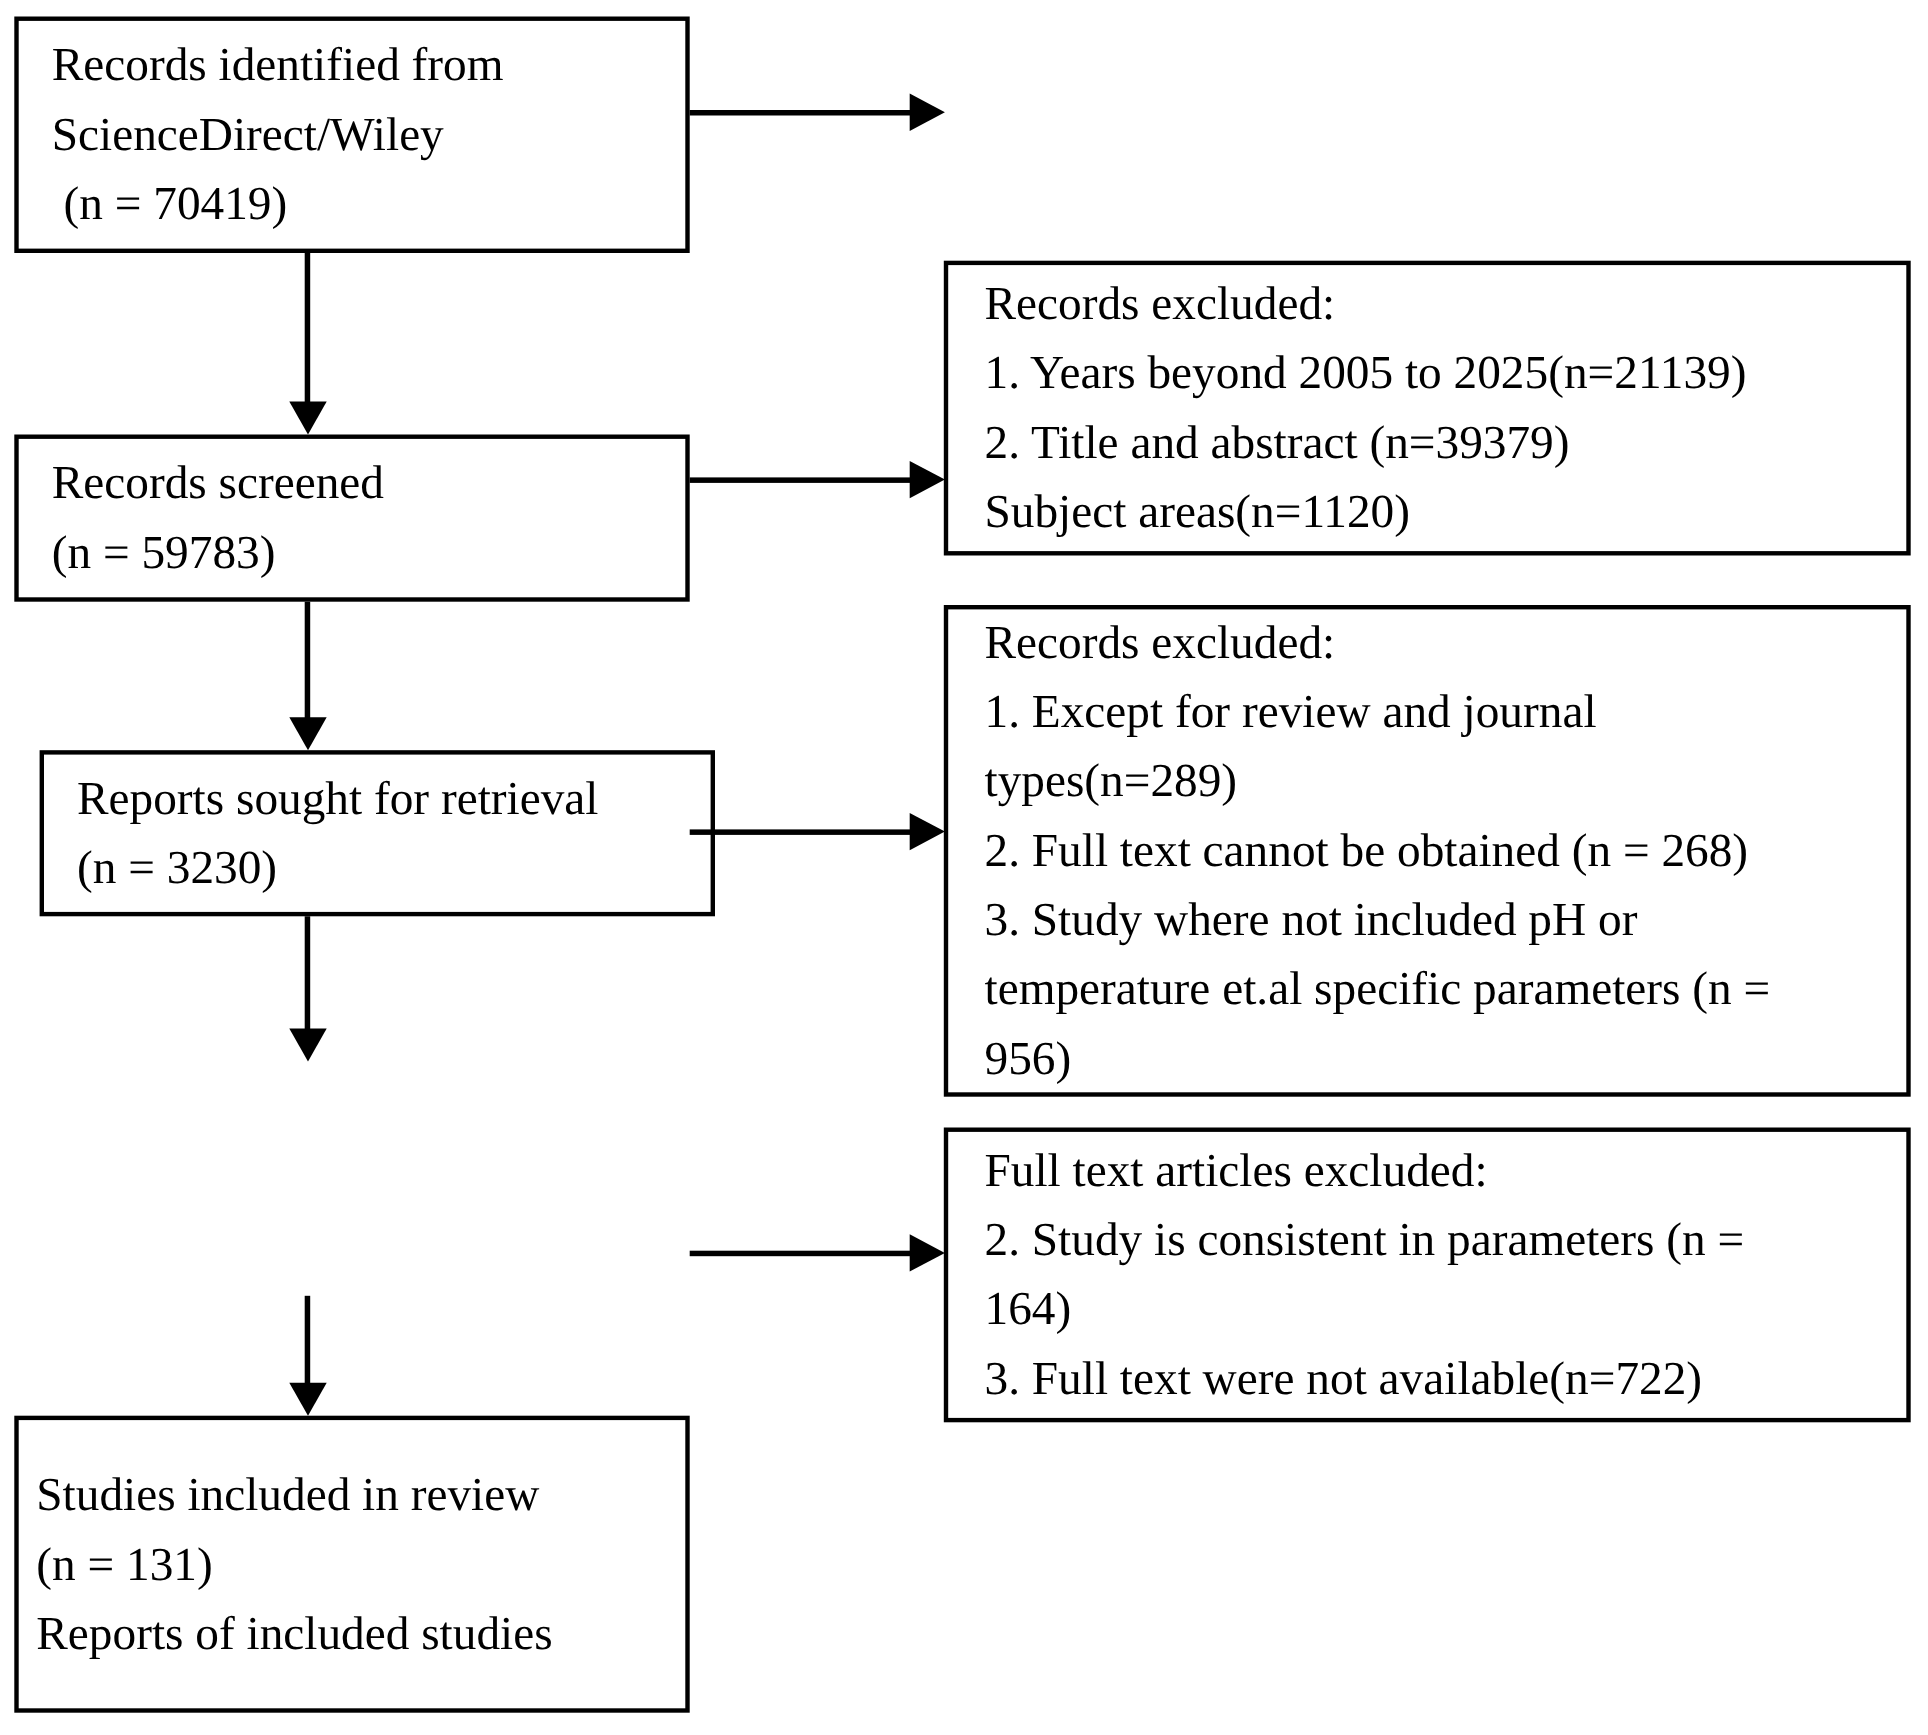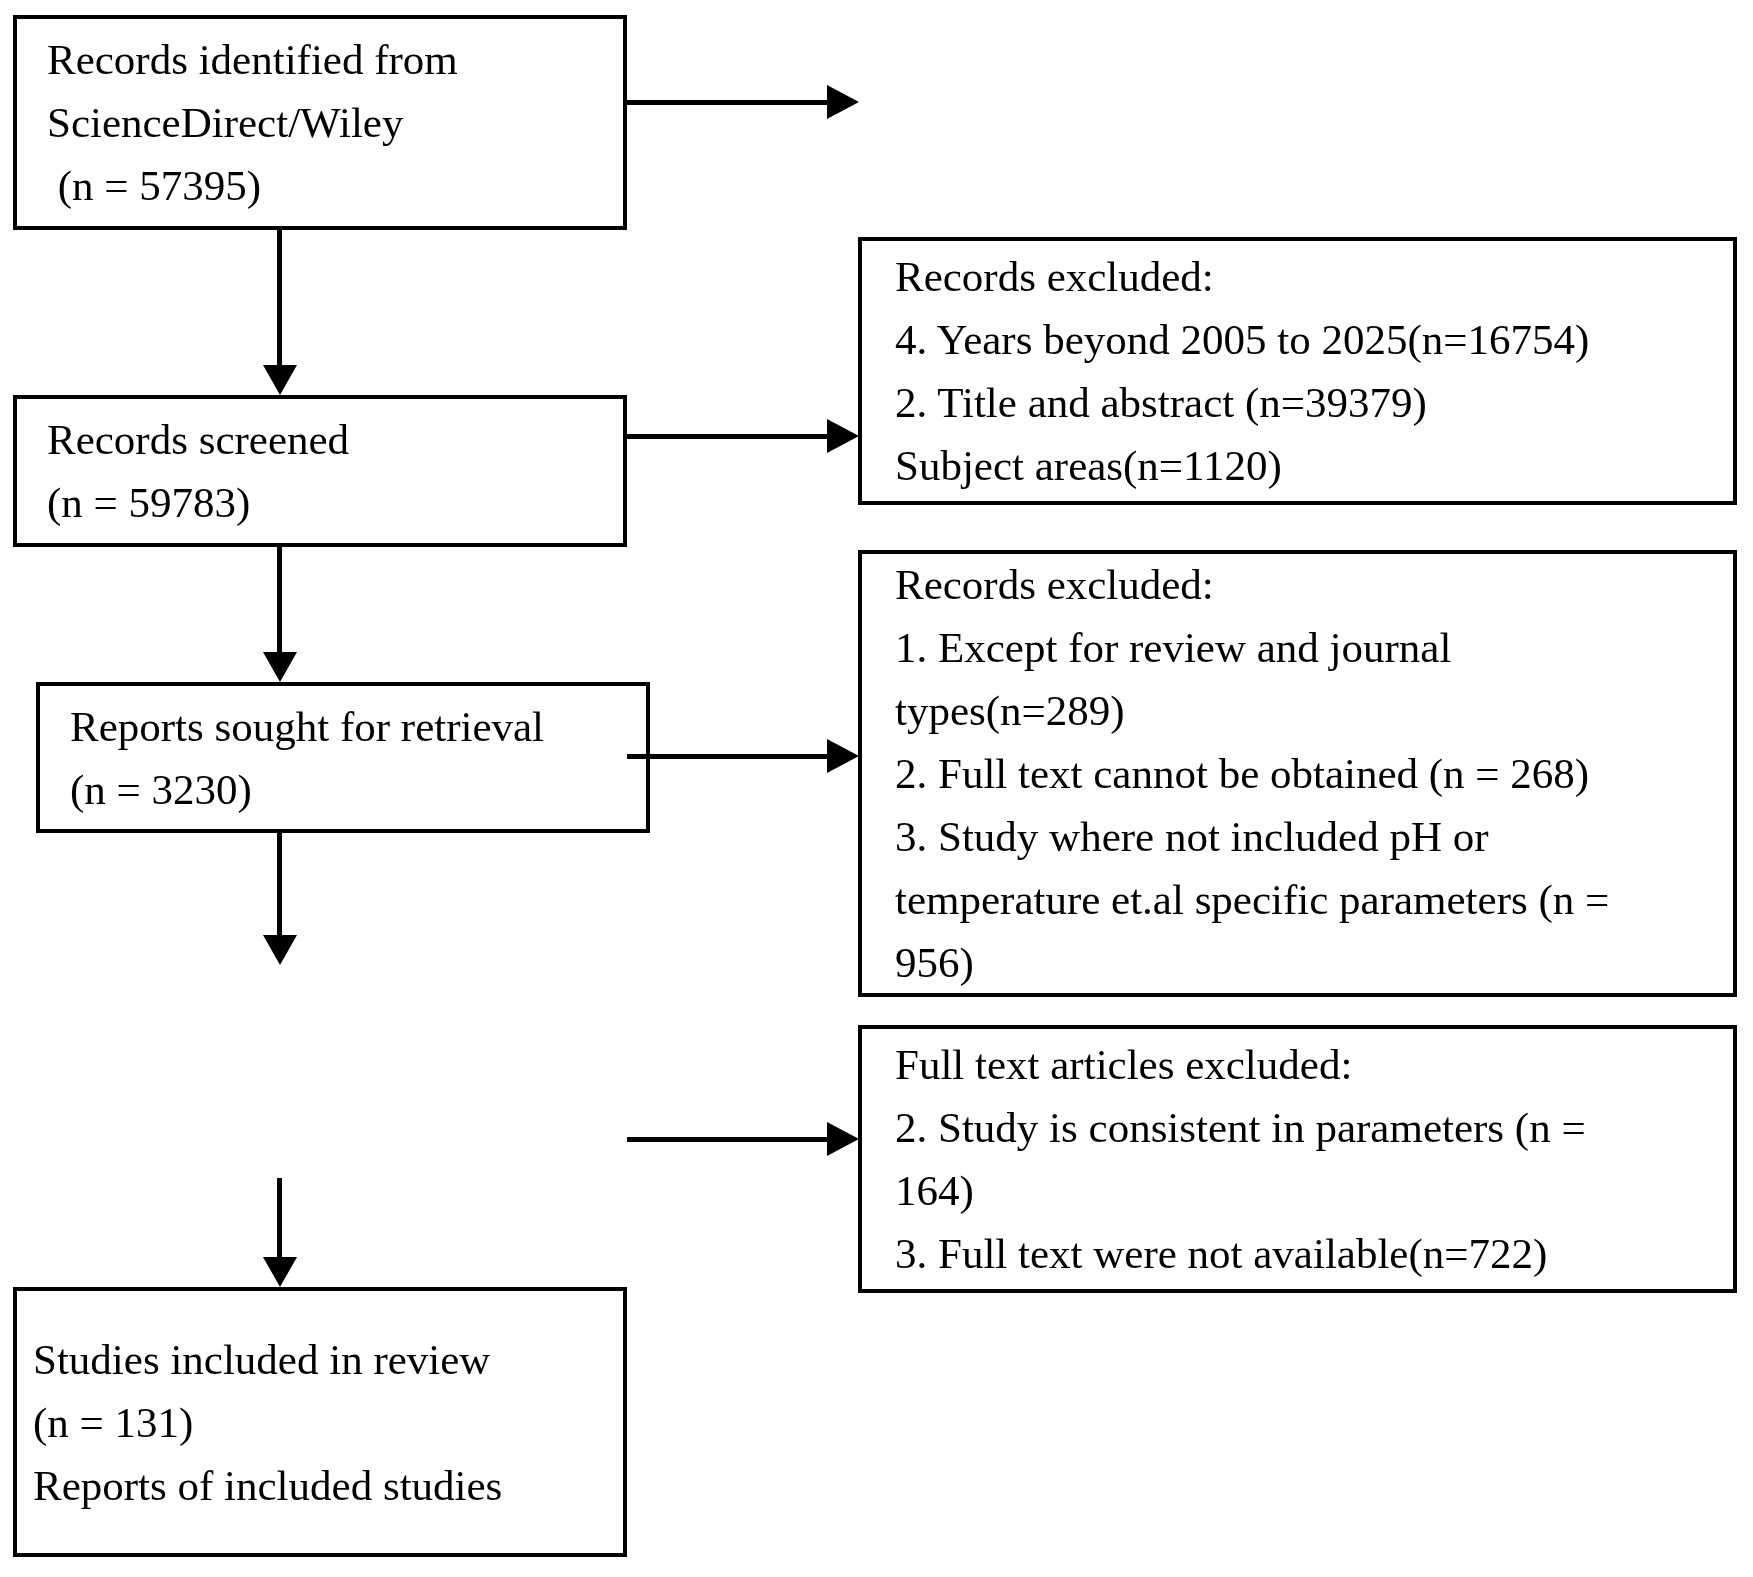--- a/index.html
+++ b/index.html
@@ -68,21 +68,21 @@
   }
 </style>
 </head>
 <body>
 
 <div class="canvas">
 
   <div class="box left-box" id="box-l1">
       <div class="line">Records identified from</div>
       <div class="line">ScienceDirect/Wiley</div>
-      <div class="line"> (n = 57395)</div>
+      <div class="line"> (n = 70419)</div>
     </div>
 
   <div class="box left-box" id="box-l2">
       <div class="line">Records screened</div>
       <div class="line">(n = 59783)</div>
     </div>
 
   <div class="box left-box" id="box-l3">
       <div class="line">Reports sought for retrieval</div>
       <div class="line">(n = 3230)</div>
@@ -91,21 +91,21 @@
 
   <div class="box left-box" id="box-l5">
       <div class="line">Studies included in review</div>
       <div class="line">(n = 131)</div>
       <div class="line">Reports of included studies</div>
     </div>
 
 
   <div class="box right-box" id="box-r2">
       <div class="line">Records excluded:</div>
-      <div class="line">4. Years beyond 2005 to 2025(n=16754)</div>
+      <div class="line">1. Years beyond 2005 to 2025(n=21139)</div>
       <div class="line">2. Title and abstract (n=39379)</div>
       <div class="line">Subject areas(n=1120)</div>
     </div>
 
   <div class="box right-box" id="box-r3">
       <div class="line">Records excluded:</div>
       <div class="line">1. Except for review and journal</div>
       <div class="line">types(n=289)</div>
       <div class="line">2. Full text cannot be obtained (n = 268)</div>
       <div class="line">3. Study where not included pH or</div>

